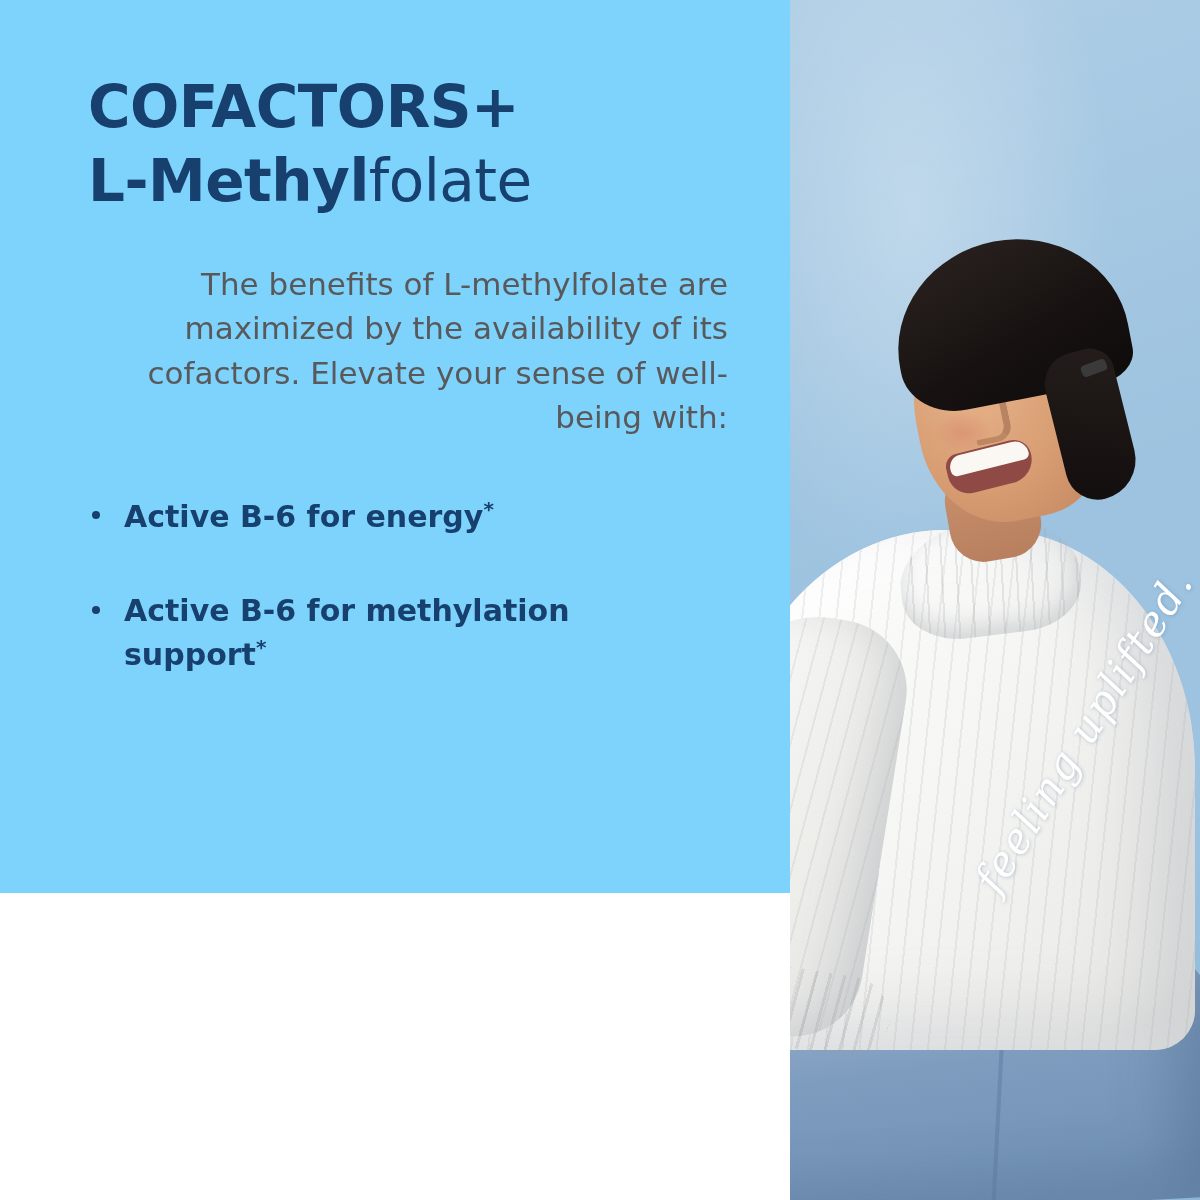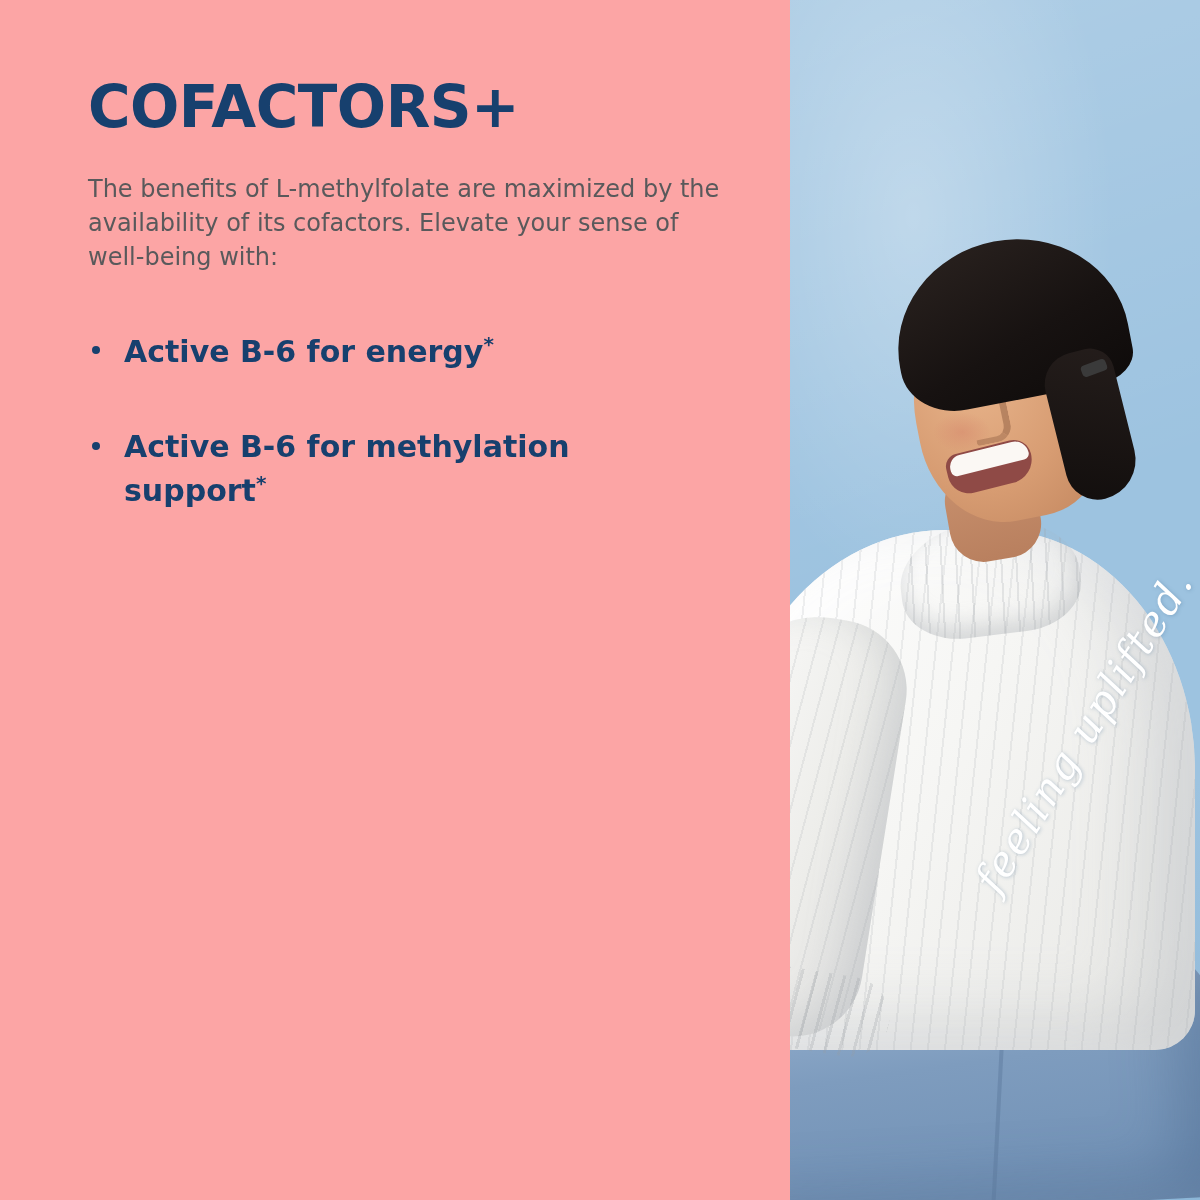--- a/index.html
+++ b/index.html
@@ -315,24 +315,24 @@
     letter-spacing: 2px;
     text-shadow: 0 1px 4px rgba(70,110,145,0.35);
   }
 
   
   .content {
     position: absolute;
     left: 0;
     top: 0;
     width: 790px;
-    height: 1200px;
+    height: 893px;
     padding: 70px 60px 0 88px;
     box-sizing: border-box;
-    background: #fca5a5;
+    background: #7dd3fc;
   }
 
   .headline {
     margin: 0;
     font-family: "DejaVu Sans", sans-serif;
     font-size: 58px;
     line-height: 1.28;
     color: #17406e;
     letter-spacing: -0.5px;
   }
@@ -340,27 +340,28 @@
     display: block;
     font-weight: bold;
   }
   .headline .line2 {
     display: block;
   }
   .headline .bold-part { font-weight: bold; }
   .headline .light-part { font-weight: normal; }
 
   .subhead {
-    margin: 28px 0 0 0;
+    margin: 44px 0 0 0;
     font-family: "DejaVu Sans", sans-serif;
-    font-size: 24px;
+    font-size: 31px;
     line-height: 1.42;
     color: #59595b;
     max-width: 640px;
     font-weight: normal;
+    text-align: right;
   }
 
   .benefits {
     list-style: none;
     margin: 56px 0 0 0;
     padding: 0;
   }
   .benefit {
     position: relative;
     padding-left: 36px;
@@ -426,20 +427,21 @@
       <div class="hair-clip"></div>
     </div>
 
     <div class="script-text">feeling uplifted.</div>
   </div>
 
   <div class="content">
 
     <h1 class="headline">
       <span class="line1">COFACTORS+</span>
+      <span class="line2"><span class="bold-part">L-Methyl</span><span class="light-part">folate</span></span>
     </h1>
 
     <p class="subhead">The benefits of L-methylfolate are maximized by the availability of its cofactors. Elevate your sense of well-being with:</p>
 
     <ul class="benefits">
       <li class="benefit">
         <span class="bullet"></span>
         <span>Active B-6 for energy</span><span class="asterisk">*</span>
       </li>
       <li class="benefit">

